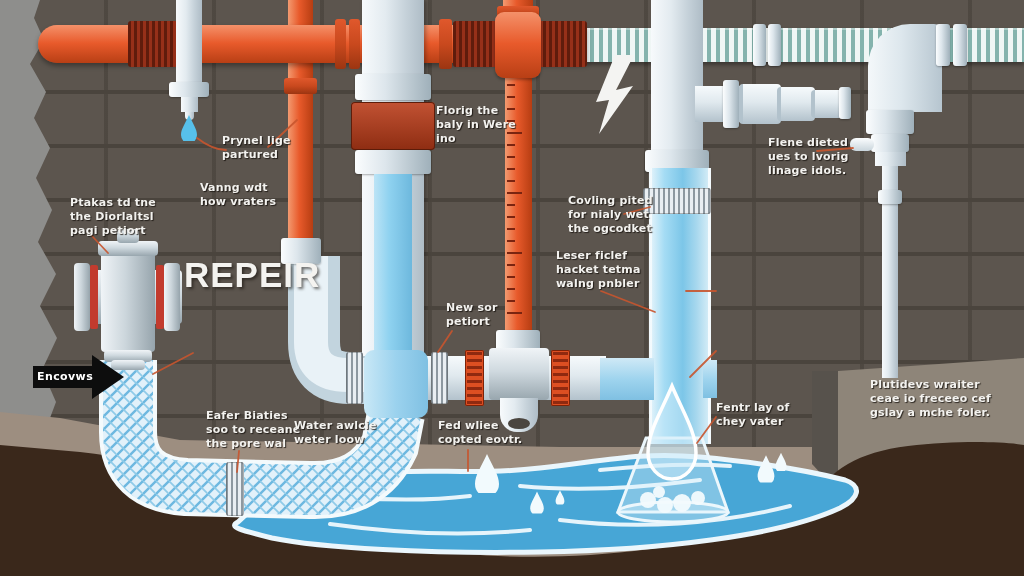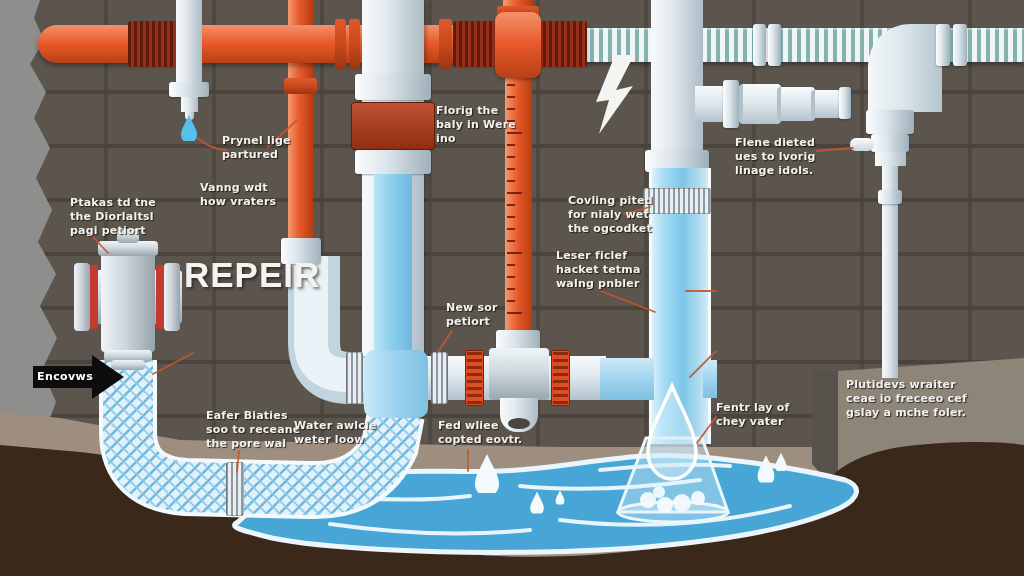--- a/index.html
+++ b/index.html
@@ -229,19 +229,19 @@
 petiort</div>
   <div class="lbl" style="left:206px;top:409px">Eafer Biaties
 soo to receane
 the pore wal</div>
   <div class="lbl" style="left:294px;top:419px">Water awlcie
 weter loow</div>
   <div class="lbl" style="left:438px;top:419px">Fed wliee
 copted eovtr.</div>
   <div class="lbl" style="left:716px;top:401px">Fentr lay of
 chey vater</div>
-  <div class="lbl" style="left:846px;top:378px">Plutidevs wraiter
+  <div class="lbl" style="left:870px;top:378px">Plutidevs wraiter
 ceae io freceeo cef
 gslay a mche foler.</div>
-  <div class="lbl" style="left:735px;top:136px">Flene dieted
+  <div class="lbl" style="left:768px;top:136px">Flene dieted
 ues to lvorig
 linage idols.</div>
 </div>
 
 </body></html>

